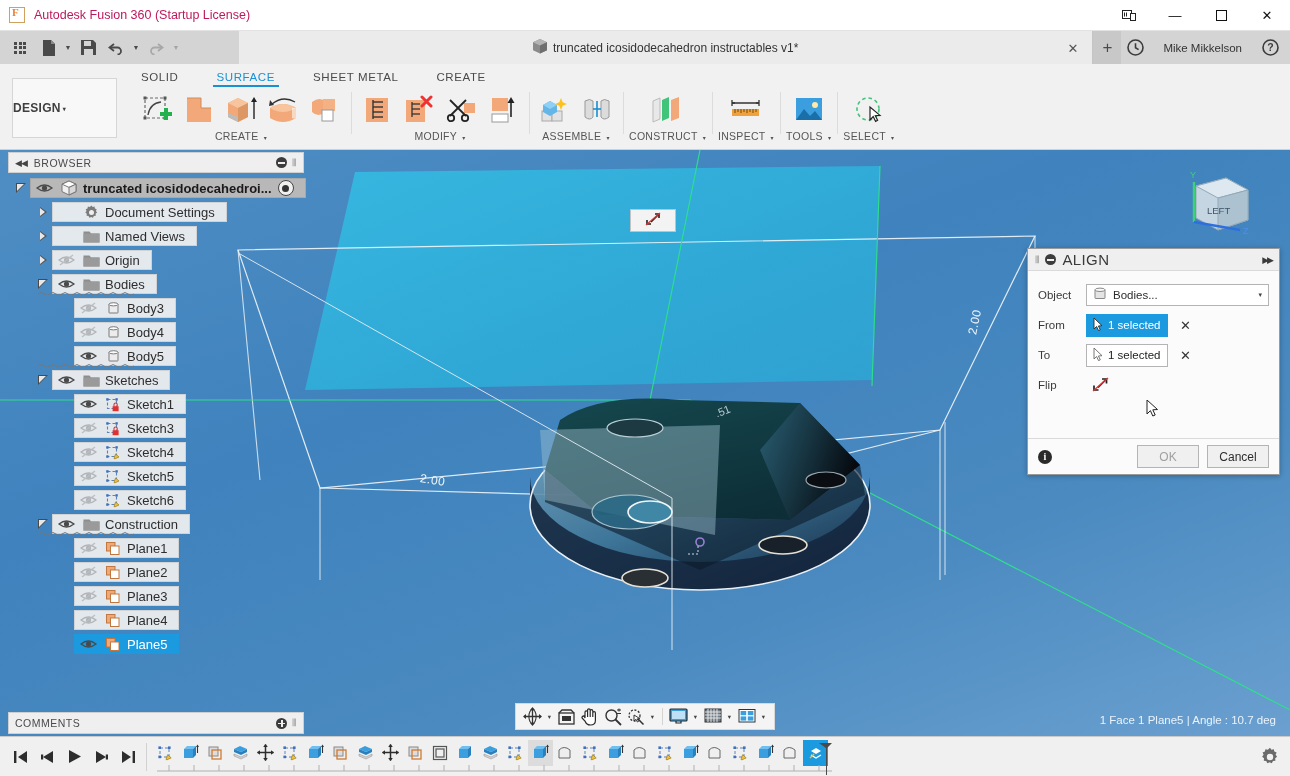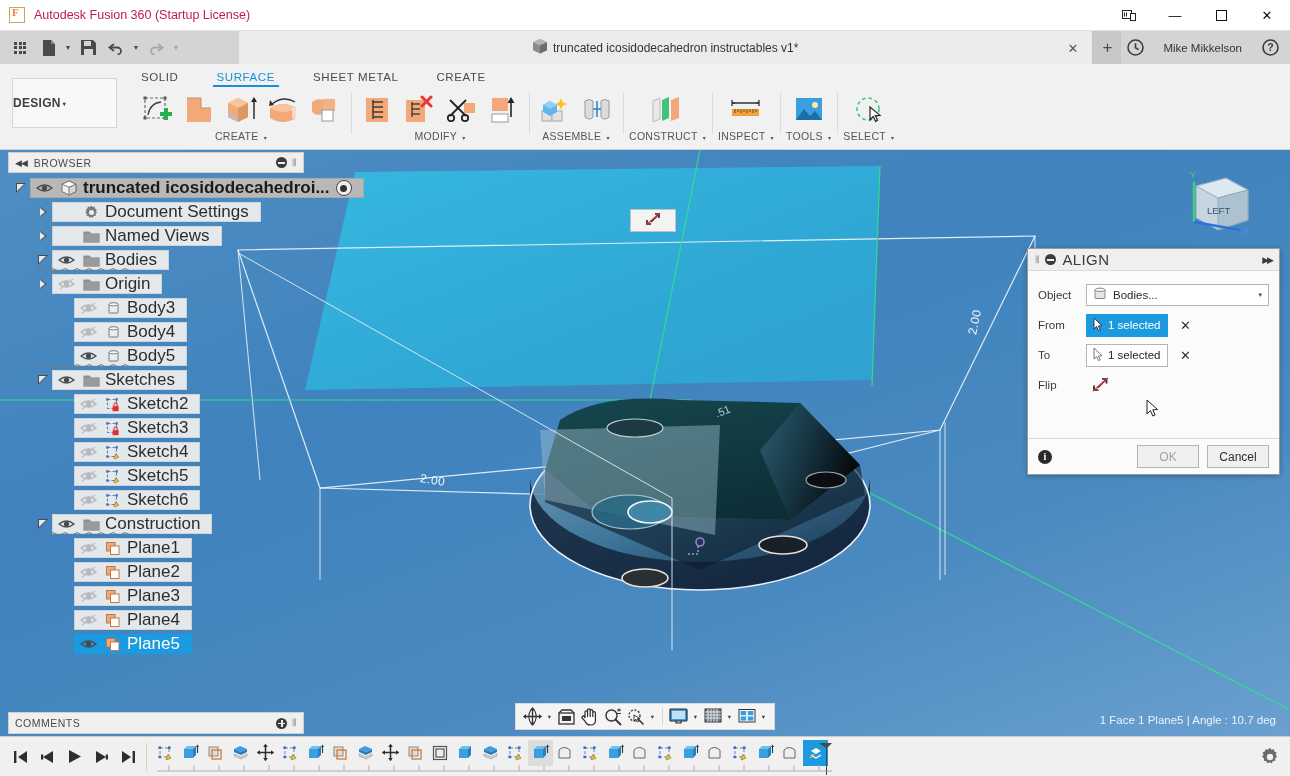--- a/index.html
+++ b/index.html
@@ -76,21 +76,21 @@
     display: flex; align-items: center; justify-content: center;
     font-size: 17px; color: #4a4a4a; font-weight: 300;
   }
   .qat-right { display: flex; align-items: center; height: 33px; padding-right: 6px; background:#d4d4d4; }
   .user-name { font-size: 11.5px; color: #333; padding: 0 14px; }
 
   
   .ribbon { height: 86px; background: #f1f1f1; position: relative;
             border-bottom: 1px solid #d0d0d0; display: flex; }
   .design-box {
-    width: 105px; height: 50px; margin: 14px 0 0 12px;
+    width: 105px; height: 60px; margin: 14px 0 0 12px;
     border: 1px solid #d6d6d6; background: #f8f8f8;
     display: flex; align-items: center; justify-content: flex-start;
     font-size: 12px; font-weight: bold; color: #404040; letter-spacing: .3px;
     flex: none;
   }
   .ribbon-main { flex: 1; position: relative; }
   .ribtabs {
     position: absolute; top: 5px; left: 20px;
     display: flex; gap: 30px;
   }
@@ -171,21 +171,21 @@
   }
   .chip {
     display: inline-flex; align-items: center; height: 20px;
     background: rgba(240,240,240,0.93); padding-right: 11px;
     border: 1px solid rgba(195,195,195,.6);
   }
   .chip.sel { background: #1b9ae0; border-color: #1b9ae0; color: #fff; }
   .chip.hdr { background: #b8b8b8; border-color:#a8a8a8; color: #202020; font-weight: bold; }
   .eye { width: 26px; display: flex; align-items: center; justify-content: center; flex:none;}
   .ico { width: 24px; display: flex; align-items: center; justify-content: center; flex:none;}
-  .lbl { padding-left: 2px; white-space: nowrap; color: #2d2d2d; font-size: 17px; text-align: right; }
+  .lbl { padding-left: 2px; white-space: nowrap; color: #2d2d2d; font-size: 13px; text-align: right; }
   .chip.sel .lbl { color: #fff; }
   .chip.hdr .lbl { color: #1a1a1a; }
   .hdr-dot {
     width: 16px; height: 16px; border-radius: 50%; background:#f0f0f0;
     border: 1.5px solid #444; display:flex; align-items:center; justify-content:center;
     margin-left: 6px; flex:none;
   }
   .hdr-dot i { width: 7px; height: 7px; border-radius: 50%; background: #333; display:block;}
   .squiggle { position: absolute; bottom: 1px; left: 30px; width: 100px; height: 4px;}
 
@@ -781,161 +781,160 @@
               <svg width="17" height="14" viewBox="0 0 17 14">
                 <path d="M0.5 2.5 h6 l1.6 2 h8.4 v9 h-16z" fill="#8d8d8d"></path>
                 <path d="M0.5 4.5 h16 v9 h-16z" fill="#9a9a9a"></path>
               </svg>
             </span>
             <span class="lbl">Named Views</span>
           </span>
         </div>
         <div class="row">
           <span class="tw" style="margin-left:26px">
-            <span class="arrow-open"></span>
-          </span>
-          <span class="chip">
-            <span class="eye">
-              <svg width="17" height="14" viewBox="0 0 17 14" style="opacity:1">
-                <path d="M1 7 Q8.5 1 16 7 Q8.5 13 1 7z" fill="none" stroke="#4a4a4a" stroke-width="1.3"></path>
-                <circle cx="8.5" cy="7" r="2.6" fill="#4a4a4a"></circle>
+            <span class="arrow-closed"></span>
+          </span>
+          <span class="chip">
+            <span class="eye">
+              <svg width="17" height="14" viewBox="0 0 17 14" style="opacity:0.32">
+                <path d="M1 7 Q8.5 1 16 7 Q8.5 13 1 7z" fill="none" stroke="#4a4a4a" stroke-width="1.3"></path>
+                <circle cx="8.5" cy="7" r="2.6" fill="#4a4a4a"></circle>
+                <path d="M2 12 L15 2" stroke="#6a6a6a" stroke-width="1.3"></path>
               </svg>
             </span>
             <span class="ico">
               <svg width="17" height="14" viewBox="0 0 17 14">
                 <path d="M0.5 2.5 h6 l1.6 2 h8.4 v9 h-16z" fill="#8d8d8d"></path>
                 <path d="M0.5 4.5 h16 v9 h-16z" fill="#9a9a9a"></path>
               </svg>
             </span>
+            <span class="lbl">Origin</span>
+          </span>
+        </div>
+        <div class="row">
+          <span class="tw" style="margin-left:26px">
+            <span class="arrow-open"></span>
+          </span>
+          <span class="chip">
+            <span class="eye">
+              <svg width="17" height="14" viewBox="0 0 17 14" style="opacity:1">
+                <path d="M1 7 Q8.5 1 16 7 Q8.5 13 1 7z" fill="none" stroke="#4a4a4a" stroke-width="1.3"></path>
+                <circle cx="8.5" cy="7" r="2.6" fill="#4a4a4a"></circle>
+              </svg>
+            </span>
+            <span class="ico">
+              <svg width="17" height="14" viewBox="0 0 17 14">
+                <path d="M0.5 2.5 h6 l1.6 2 h8.4 v9 h-16z" fill="#8d8d8d"></path>
+                <path d="M0.5 4.5 h16 v9 h-16z" fill="#9a9a9a"></path>
+              </svg>
+            </span>
             <span class="lbl">Bodies</span>
             <svg class="squiggle" viewBox="0 0 100 4" preserveAspectRatio="none">
               <path d="M0 3 q3 -3 6 0 t6 0 t6 0 t6 0 t6 0 t6 0 t6 0 t6 0 t6 0 t6 0 t6 0 t6 0 t6 0 t6 0 t6 0 t6 0" fill="none" stroke="#777" stroke-width="1"></path>
             </svg>
           </span>
         </div>
         <div class="row">
+          <span class="tw" style="margin-left:48px"></span>
+          <span class="chip">
+            <span class="eye">
+              <svg width="17" height="14" viewBox="0 0 17 14" style="opacity:0.32">
+                <path d="M1 7 Q8.5 1 16 7 Q8.5 13 1 7z" fill="none" stroke="#4a4a4a" stroke-width="1.3"></path>
+                <circle cx="8.5" cy="7" r="2.6" fill="#4a4a4a"></circle>
+                <path d="M2 12 L15 2" stroke="#6a6a6a" stroke-width="1.3"></path>
+              </svg>
+            </span>
+            <span class="ico">
+              <svg width="15" height="15" viewBox="0 0 15 15">
+                <rect x="3" y="3" width="9" height="9" rx="0.5" fill="#ececec" stroke="#7a7a7a"></rect>
+                <ellipse cx="7.5" cy="3.3" rx="4.5" ry="1.6" fill="#fbfbfb" stroke="#7a7a7a"></ellipse>
+              </svg>
+            </span>
+            <span class="lbl">Body3</span>
+          </span>
+        </div>
+        <div class="row">
+          <span class="tw" style="margin-left:48px"></span>
+          <span class="chip">
+            <span class="eye">
+              <svg width="17" height="14" viewBox="0 0 17 14" style="opacity:0.32">
+                <path d="M1 7 Q8.5 1 16 7 Q8.5 13 1 7z" fill="none" stroke="#4a4a4a" stroke-width="1.3"></path>
+                <circle cx="8.5" cy="7" r="2.6" fill="#4a4a4a"></circle>
+                <path d="M2 12 L15 2" stroke="#6a6a6a" stroke-width="1.3"></path>
+              </svg>
+            </span>
+            <span class="ico">
+              <svg width="15" height="15" viewBox="0 0 15 15">
+                <rect x="3" y="3" width="9" height="9" rx="0.5" fill="#ececec" stroke="#7a7a7a"></rect>
+                <ellipse cx="7.5" cy="3.3" rx="4.5" ry="1.6" fill="#fbfbfb" stroke="#7a7a7a"></ellipse>
+              </svg>
+            </span>
+            <span class="lbl">Body4</span>
+          </span>
+        </div>
+        <div class="row">
+          <span class="tw" style="margin-left:48px"></span>
+          <span class="chip">
+            <span class="eye">
+              <svg width="17" height="14" viewBox="0 0 17 14" style="opacity:1">
+                <path d="M1 7 Q8.5 1 16 7 Q8.5 13 1 7z" fill="none" stroke="#4a4a4a" stroke-width="1.3"></path>
+                <circle cx="8.5" cy="7" r="2.6" fill="#4a4a4a"></circle>
+              </svg>
+            </span>
+            <span class="ico">
+              <svg width="15" height="15" viewBox="0 0 15 15">
+                <rect x="3" y="3" width="9" height="9" rx="0.5" fill="#ececec" stroke="#7a7a7a"></rect>
+                <ellipse cx="7.5" cy="3.3" rx="4.5" ry="1.6" fill="#fbfbfb" stroke="#7a7a7a"></ellipse>
+              </svg>
+            </span>
+            <span class="lbl">Body5</span>
+            <svg class="squiggle" viewBox="0 0 100 4" preserveAspectRatio="none">
+              <path d="M0 3 q3 -3 6 0 t6 0 t6 0 t6 0 t6 0 t6 0 t6 0 t6 0 t6 0 t6 0 t6 0 t6 0 t6 0 t6 0 t6 0 t6 0" fill="none" stroke="#777" stroke-width="1"></path>
+            </svg>
+          </span>
+        </div>
+        <div class="row">
           <span class="tw" style="margin-left:26px">
-            <span class="arrow-closed"></span>
-          </span>
-          <span class="chip">
-            <span class="eye">
-              <svg width="17" height="14" viewBox="0 0 17 14" style="opacity:0.32">
-                <path d="M1 7 Q8.5 1 16 7 Q8.5 13 1 7z" fill="none" stroke="#4a4a4a" stroke-width="1.3"></path>
-                <circle cx="8.5" cy="7" r="2.6" fill="#4a4a4a"></circle>
-                <path d="M2 12 L15 2" stroke="#6a6a6a" stroke-width="1.3"></path>
+            <span class="arrow-open"></span>
+          </span>
+          <span class="chip">
+            <span class="eye">
+              <svg width="17" height="14" viewBox="0 0 17 14" style="opacity:1">
+                <path d="M1 7 Q8.5 1 16 7 Q8.5 13 1 7z" fill="none" stroke="#4a4a4a" stroke-width="1.3"></path>
+                <circle cx="8.5" cy="7" r="2.6" fill="#4a4a4a"></circle>
               </svg>
             </span>
             <span class="ico">
               <svg width="17" height="14" viewBox="0 0 17 14">
                 <path d="M0.5 2.5 h6 l1.6 2 h8.4 v9 h-16z" fill="#8d8d8d"></path>
                 <path d="M0.5 4.5 h16 v9 h-16z" fill="#9a9a9a"></path>
               </svg>
             </span>
-            <span class="lbl">Origin</span>
+            <span class="lbl">Sketches</span>
           </span>
         </div>
         <div class="row">
           <span class="tw" style="margin-left:48px"></span>
           <span class="chip">
             <span class="eye">
-              <svg width="17" height="14" viewBox="0 0 17 14" style="opacity:0.32">
-                <path d="M1 7 Q8.5 1 16 7 Q8.5 13 1 7z" fill="none" stroke="#4a4a4a" stroke-width="1.3"></path>
-                <circle cx="8.5" cy="7" r="2.6" fill="#4a4a4a"></circle>
-                <path d="M2 12 L15 2" stroke="#6a6a6a" stroke-width="1.3"></path>
-              </svg>
-            </span>
-            <span class="ico">
-              <svg width="15" height="15" viewBox="0 0 15 15">
-                <rect x="3" y="3" width="9" height="9" rx="0.5" fill="#ececec" stroke="#7a7a7a"></rect>
-                <ellipse cx="7.5" cy="3.3" rx="4.5" ry="1.6" fill="#fbfbfb" stroke="#7a7a7a"></ellipse>
-              </svg>
-            </span>
-            <span class="lbl">Body3</span>
-          </span>
-        </div>
-        <div class="row">
-          <span class="tw" style="margin-left:48px"></span>
-          <span class="chip">
-            <span class="eye">
-              <svg width="17" height="14" viewBox="0 0 17 14" style="opacity:0.32">
-                <path d="M1 7 Q8.5 1 16 7 Q8.5 13 1 7z" fill="none" stroke="#4a4a4a" stroke-width="1.3"></path>
-                <circle cx="8.5" cy="7" r="2.6" fill="#4a4a4a"></circle>
-                <path d="M2 12 L15 2" stroke="#6a6a6a" stroke-width="1.3"></path>
-              </svg>
-            </span>
-            <span class="ico">
-              <svg width="15" height="15" viewBox="0 0 15 15">
-                <rect x="3" y="3" width="9" height="9" rx="0.5" fill="#ececec" stroke="#7a7a7a"></rect>
-                <ellipse cx="7.5" cy="3.3" rx="4.5" ry="1.6" fill="#fbfbfb" stroke="#7a7a7a"></ellipse>
-              </svg>
-            </span>
-            <span class="lbl">Body4</span>
-          </span>
-        </div>
-        <div class="row">
-          <span class="tw" style="margin-left:48px"></span>
-          <span class="chip">
-            <span class="eye">
               <svg width="17" height="14" viewBox="0 0 17 14" style="opacity:1">
                 <path d="M1 7 Q8.5 1 16 7 Q8.5 13 1 7z" fill="none" stroke="#4a4a4a" stroke-width="1.3"></path>
                 <circle cx="8.5" cy="7" r="2.6" fill="#4a4a4a"></circle>
-              </svg>
-            </span>
-            <span class="ico">
-              <svg width="15" height="15" viewBox="0 0 15 15">
-                <rect x="3" y="3" width="9" height="9" rx="0.5" fill="#ececec" stroke="#7a7a7a"></rect>
-                <ellipse cx="7.5" cy="3.3" rx="4.5" ry="1.6" fill="#fbfbfb" stroke="#7a7a7a"></ellipse>
-              </svg>
-            </span>
-            <span class="lbl">Body5</span>
-            <svg class="squiggle" viewBox="0 0 100 4" preserveAspectRatio="none">
-              <path d="M0 3 q3 -3 6 0 t6 0 t6 0 t6 0 t6 0 t6 0 t6 0 t6 0 t6 0 t6 0 t6 0 t6 0 t6 0 t6 0 t6 0 t6 0" fill="none" stroke="#777" stroke-width="1"></path>
-            </svg>
-          </span>
-        </div>
-        <div class="row">
-          <span class="tw" style="margin-left:26px">
-            <span class="arrow-open"></span>
-          </span>
-          <span class="chip">
-            <span class="eye">
-              <svg width="17" height="14" viewBox="0 0 17 14" style="opacity:1">
-                <path d="M1 7 Q8.5 1 16 7 Q8.5 13 1 7z" fill="none" stroke="#4a4a4a" stroke-width="1.3"></path>
-                <circle cx="8.5" cy="7" r="2.6" fill="#4a4a4a"></circle>
-              </svg>
-            </span>
-            <span class="ico">
-              <svg width="17" height="14" viewBox="0 0 17 14">
-                <path d="M0.5 2.5 h6 l1.6 2 h8.4 v9 h-16z" fill="#8d8d8d"></path>
-                <path d="M0.5 4.5 h16 v9 h-16z" fill="#9a9a9a"></path>
-              </svg>
-            </span>
-            <span class="lbl">Sketches</span>
-          </span>
-        </div>
-        <div class="row">
-          <span class="tw" style="margin-left:48px"></span>
-          <span class="chip">
-            <span class="eye">
-              <svg width="17" height="14" viewBox="0 0 17 14" style="opacity:0.32">
-                <path d="M1 7 Q8.5 1 16 7 Q8.5 13 1 7z" fill="none" stroke="#4a4a4a" stroke-width="1.3"></path>
-                <circle cx="8.5" cy="7" r="2.6" fill="#4a4a4a"></circle>
-                <path d="M2 12 L15 2" stroke="#6a6a6a" stroke-width="1.3"></path>
               </svg>
             </span>
             <span class="ico">
               <svg width="16" height="15" viewBox="0 0 16 15">
                 <path d="M2.5 2.5 h9 v9 h-9z" fill="none" stroke="#5f82b5" stroke-width="1.1" stroke-dasharray="3 2"></path>
                 <rect x="1.2" y="1.2" width="2.4" height="2.4" fill="#3f6fbd"></rect>
                 <rect x="10.4" y="1.2" width="2.4" height="2.4" fill="#3f6fbd"></rect>
                 <rect x="7.6" y="9.2" width="6" height="5" fill="#e03030"></rect>
                 <path d="M9 9.2 v-1.6 a1.6 1.6 0 0 1 3.2 0 v1.6" fill="none" stroke="#e03030" stroke-width="1.1"></path>
               </svg>
             </span>
-            <span class="lbl">Sketch2</span>
+            <span class="lbl">Sketch1</span>
           </span>
         </div>
         <div class="row">
           <span class="tw" style="margin-left:48px"></span>
           <span class="chip">
             <span class="eye">
               <svg width="17" height="14" viewBox="0 0 17 14" style="opacity:0.32">
                 <path d="M1 7 Q8.5 1 16 7 Q8.5 13 1 7z" fill="none" stroke="#4a4a4a" stroke-width="1.3"></path>
                 <circle cx="8.5" cy="7" r="2.6" fill="#4a4a4a"></circle>
                 <path d="M2 12 L15 2" stroke="#6a6a6a" stroke-width="1.3"></path>

